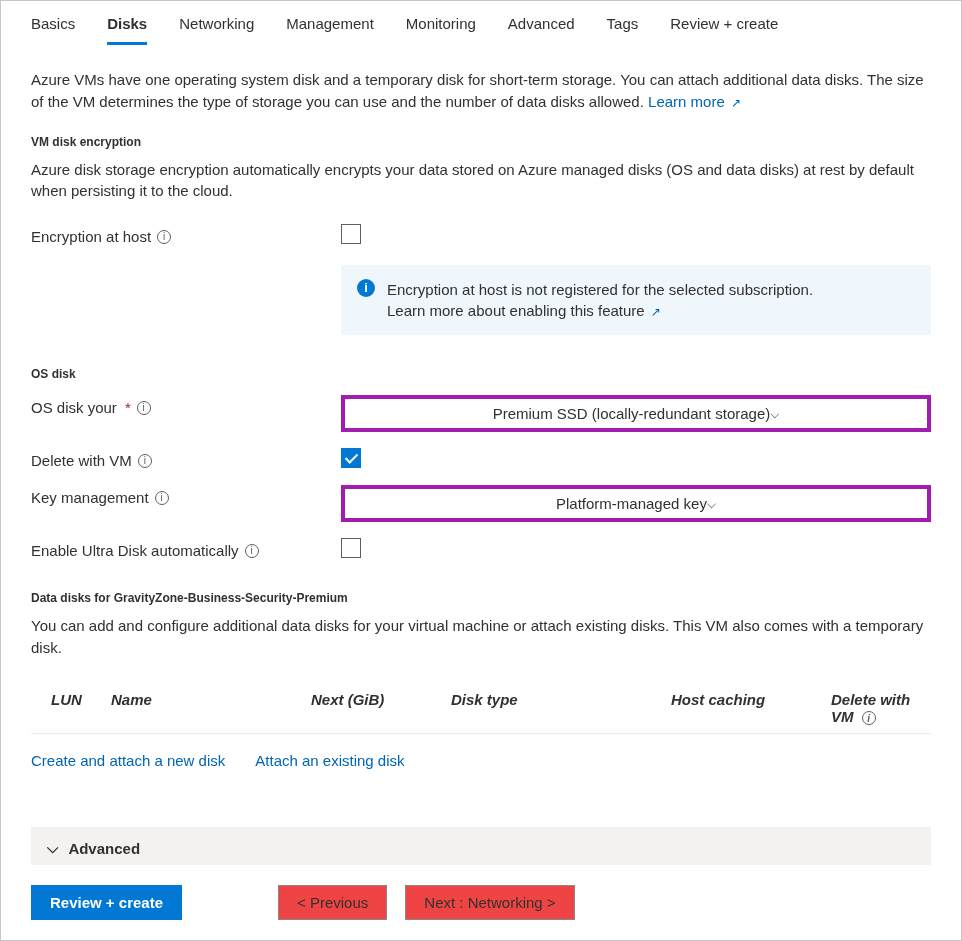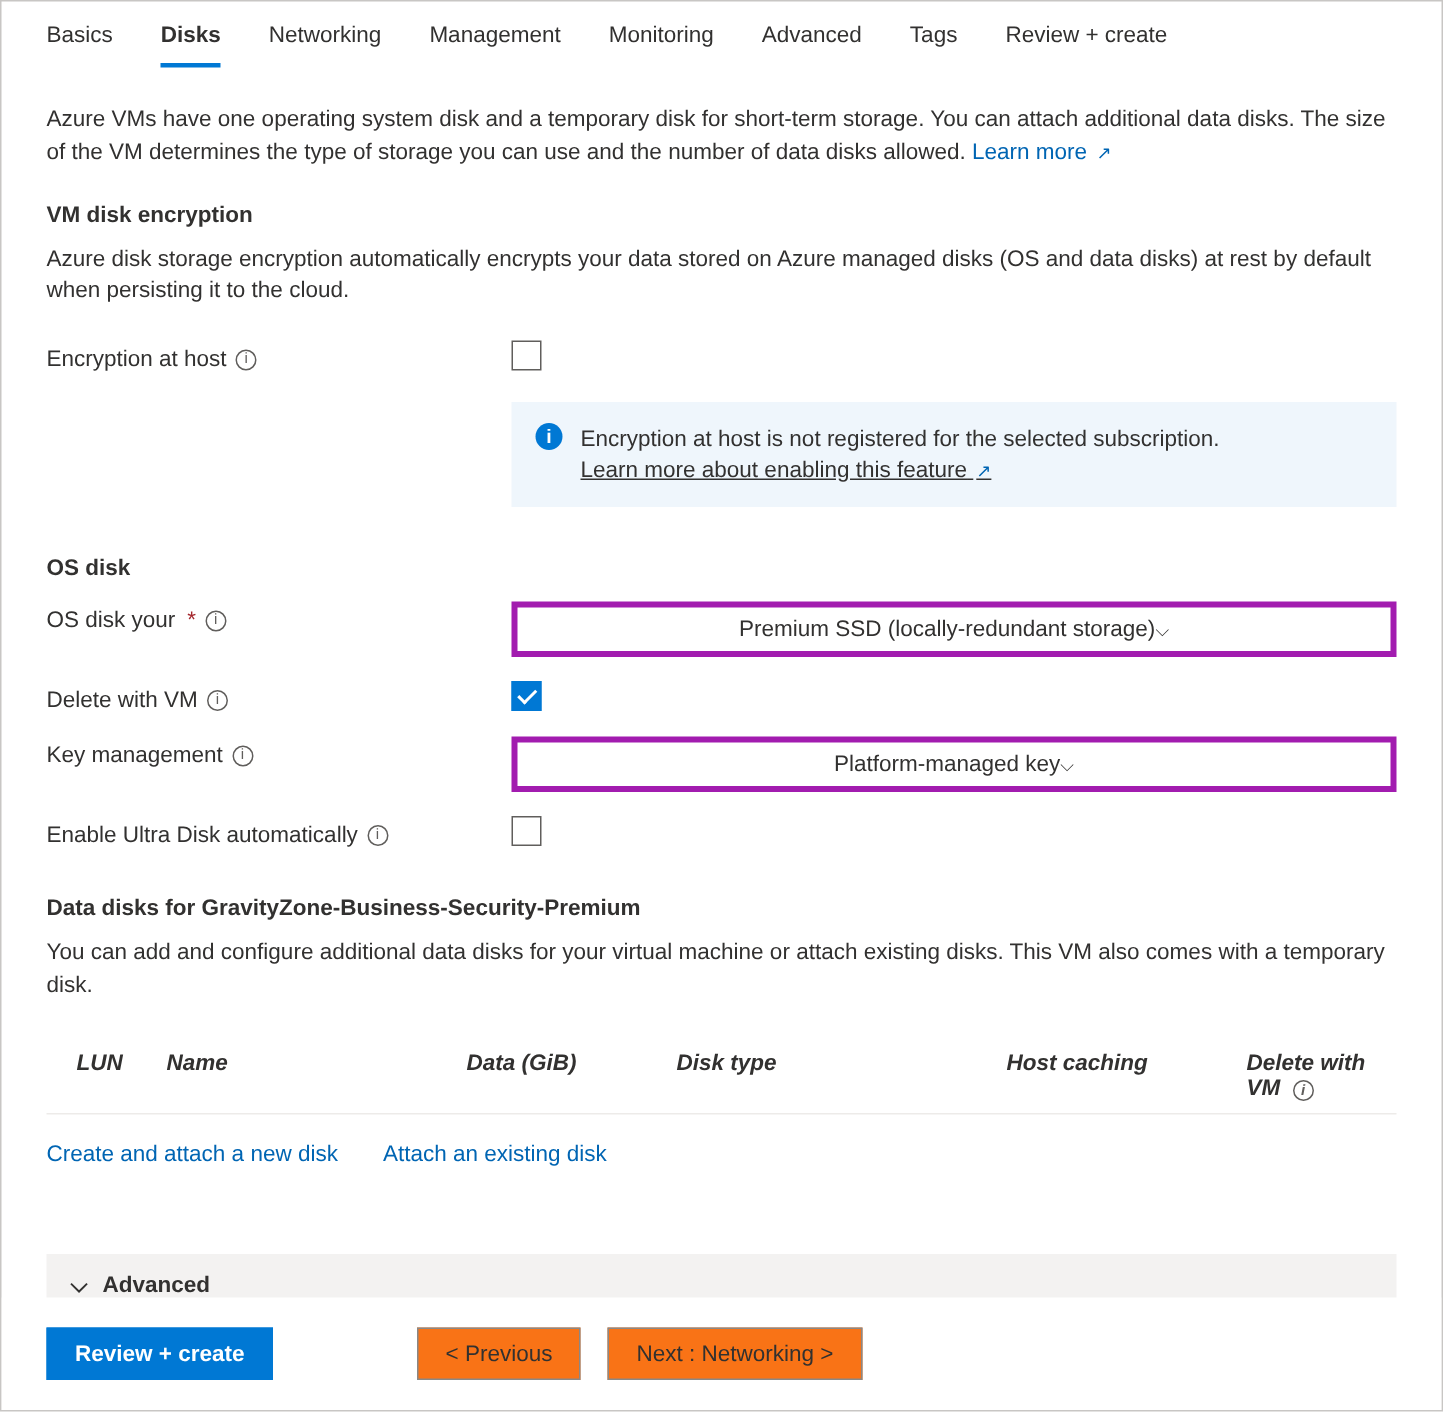--- a/index.html
+++ b/index.html
@@ -27,21 +27,21 @@
     color: #323130;
   }
   .tab.active {
     font-weight: 600;
     border-bottom: 3px solid #0078d4;
   }
   .intro { padding: 24px 30px 0 30px; line-height: 1.45; font-size: 15px; }
   .link { color: #0065b3; text-decoration: none; cursor: pointer; }
   .ext-icon { font-size: 12px; margin-left: 2px; color:#0065b3;}
   h3.section {
-    font-size: 15px; font-weight: 600;
+    font-size: 12px; font-weight: 600;
     padding: 22px 18px 6px 30px;
   }
   .desc { padding: 4px 30px 14px 30px; line-height: 1.45; font-size: 15px; }
   .row {
     display: flex;
     padding: 8px 30px;
     align-items: flex-start;
   }
   .row .label {
     width: 310px;
@@ -76,21 +76,21 @@
     margin: 10px 30px 10px 340px;
     background:#eff6fc; padding:14px 16px;
     display:flex; gap:12px; align-items:flex-start;
     font-size:15px; line-height:1.4;
   }
   .info-circle {
     width:18px; height:18px; border-radius:50%;
     background:#0078d4; color:#fff; font-weight:bold; font-size:13px;
     display:flex; align-items:center; justify-content:center; flex-shrink:0;
   }
-  .underlink { text-decoration: underline; color:#323130; cursor:pointer;}
+  .underlink { color:#323130; cursor:pointer;}
   .table {
     margin: 10px 30px 0 30px;
     font-style: italic;
   }
   .thead {
     display:flex; font-weight:600; padding:8px 0;
     border-bottom:1px solid #edebe9; font-size:15px;
   }
   .th-lun{width:80px; padding-left:20px;}
   .th-name{width:200px;}
@@ -104,21 +104,21 @@
     padding:12px 16px; display:flex; align-items:center; gap:10px;
     font-weight:600; font-size:15px; cursor:pointer;
   }
   .footer {
     position:absolute; bottom:0; left:0; right:0;
     padding:20px 30px; display:flex; gap:18px; align-items:center;
     background:#fff;
   }
   .btn {
     padding:8px 18px; font-size:15px; cursor:pointer;
-    border:1px solid #8a8886; background:#f97316; color:#323130;
+    border:1px solid #8a8886; background:#ef4444; color:#323130;
   }
   .btn.primary {
     background:#0078d4; color:#fff; border-color:#0078d4; font-weight:600;
   }
   .spacer{width:60px;}
 </style>
 </head>
 <body>
 
 <div class="tabs">
@@ -207,21 +207,21 @@
   </div>
 </div>
 
 <h3 class="section">Data disks for GravityZone-Business-Security-Premium</h3>
 <div class="desc">You can add and configure additional data disks for your virtual machine or attach existing disks. This VM also comes with a temporary disk.</div>
 
 <div class="table">
   <div class="thead">
     <div class="th-lun">LUN</div>
     <div class="th-name">Name</div>
-    <div class="th-size">Data (GiB)</div>
+    <div class="th-size">Next (GiB)</div>
     <div class="th-type">Disk type</div>
     <div class="th-cache">Host caching</div>
     <div class="th-del">
       <span>Delete with VM</span>
       <span class="info-icon" style="margin-left:4px;">i</span>
     </div>
   </div>
 </div>
 
 <div class="table-links">

